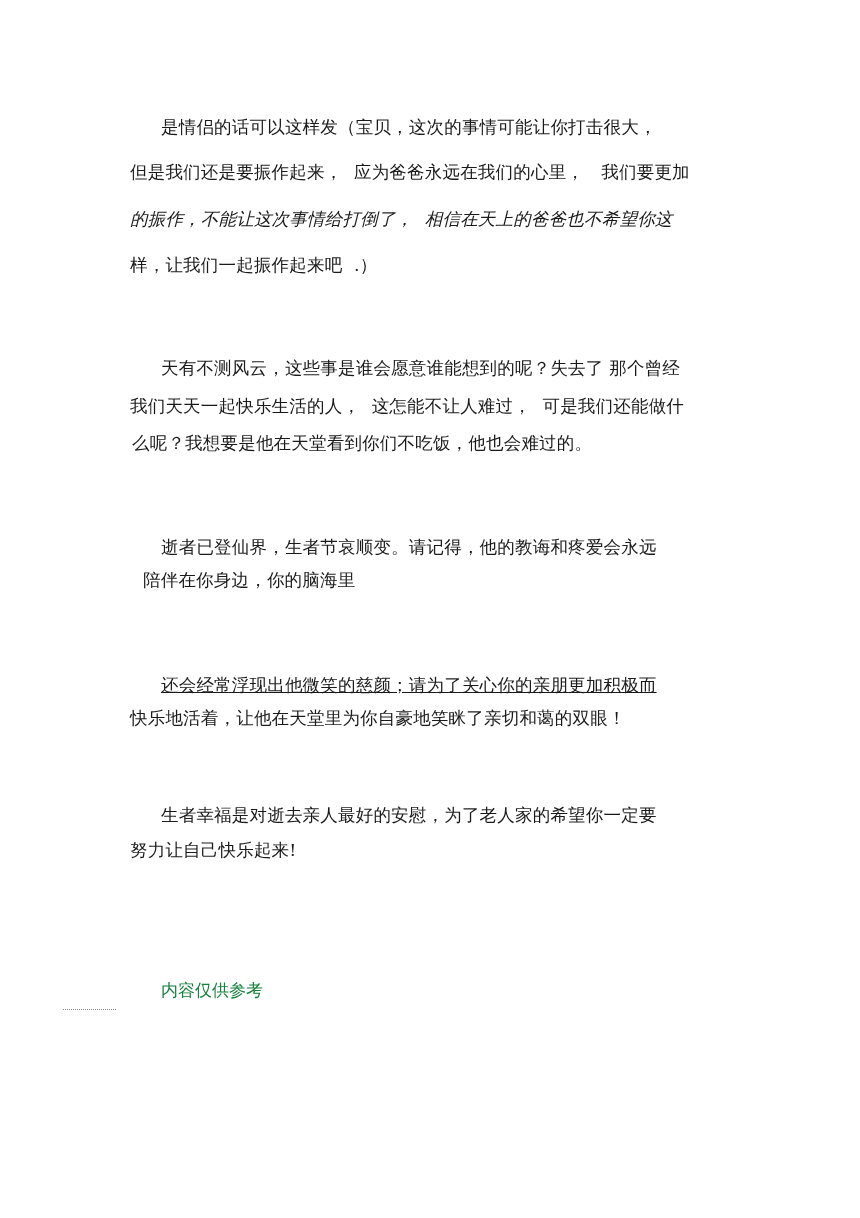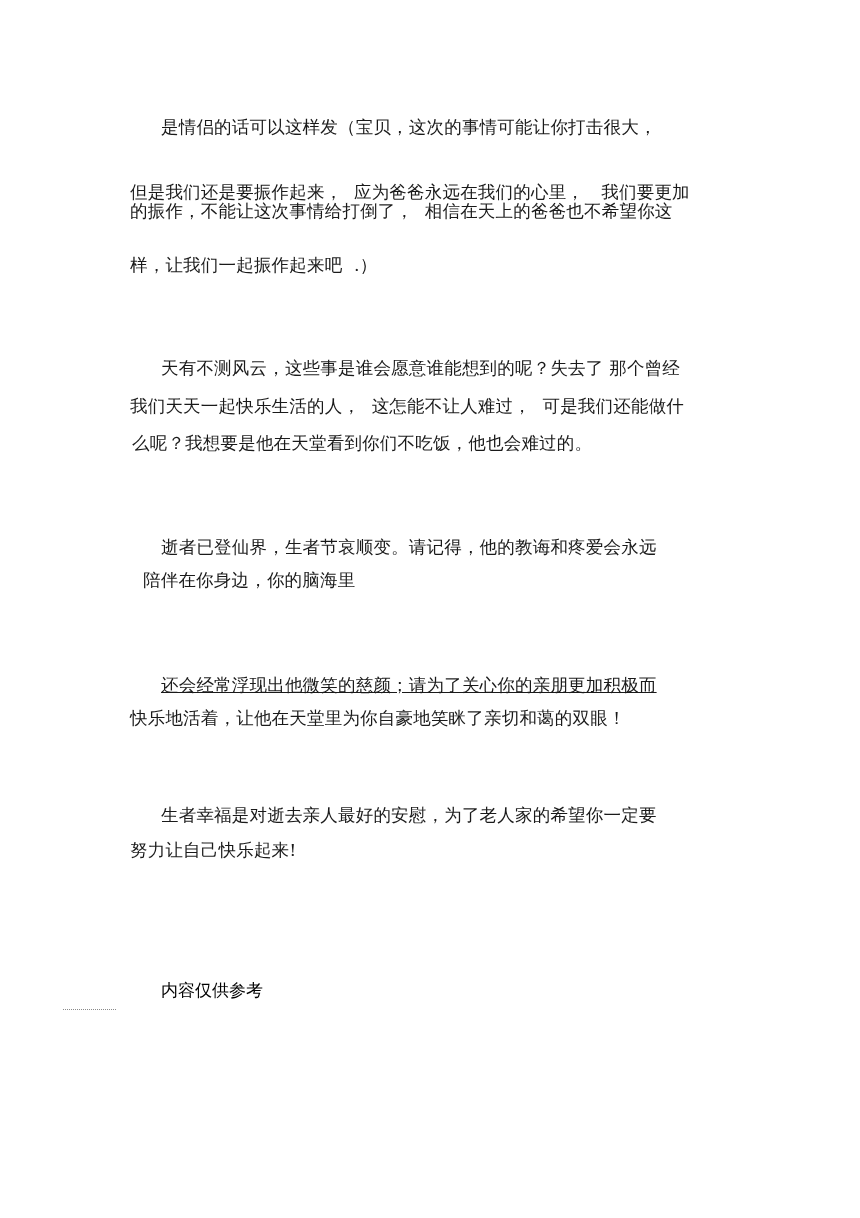--- a/index.html
+++ b/index.html
@@ -34,40 +34,40 @@
       white-space: pre;
       letter-spacing: 0.2px;
     }
     .footer-note {
       position: absolute;
       left: 161px;
       top: 979px;
       font-size: 17px;
       line-height: 22px;
       white-space: pre;
-      color: #000000;
+      color: #15803d;
     }
     .dotted-rule {
       position: absolute;
       left: 63px;
       top: 1009px;
       width: 53px;
       height: 0;
       border-top: 1px dotted #8a8a8a;
     }
   </style>
 </head>
 <body>
 
 <div class="page">
 
   <div class="paragraph">
     <div class="line" style="left:161px; top:116px;">是情侣的话可以这样发（宝贝，这次的事情可能让你打击很大，</div>
-    <div class="line" style="left:130px; top:181px;text-align:right;">但是我们还是要振作起来，  应为爸爸永远在我们的心里，   我们要更加</div>
-    <div class="line" style="left:130px; top:200px;">的振作，不能让这次事情给打倒了，  相信在天上的爸爸也不希望你这</div>
+    <div class="line" style="left:130px; top:161px;text-align:right;">但是我们还是要振作起来，  应为爸爸永远在我们的心里，   我们要更加</div>
+    <div class="line" style="left:130px; top:208px;font-style:italic;">的振作，不能让这次事情给打倒了，  相信在天上的爸爸也不希望你这</div>
     <div class="line" style="left:130px; top:254px;">样，让我们一起振作起来吧  .）</div>
   </div>
 
   <div class="paragraph">
     <div class="line" style="left:161px; top:357px;">天有不测风云，这些事是谁会愿意谁能想到的呢？失去了 那个曾经</div>
     <div class="line" style="left:130px; top:395px;">我们天天一起快乐生活的人，  这怎能不让人难过，  可是我们还能做什</div>
     <div class="line" style="left:132px; top:432px;">么呢？我想要是他在天堂看到你们不吃饭，他也会难过的。</div>
   </div>
 
   <div class="paragraph">

